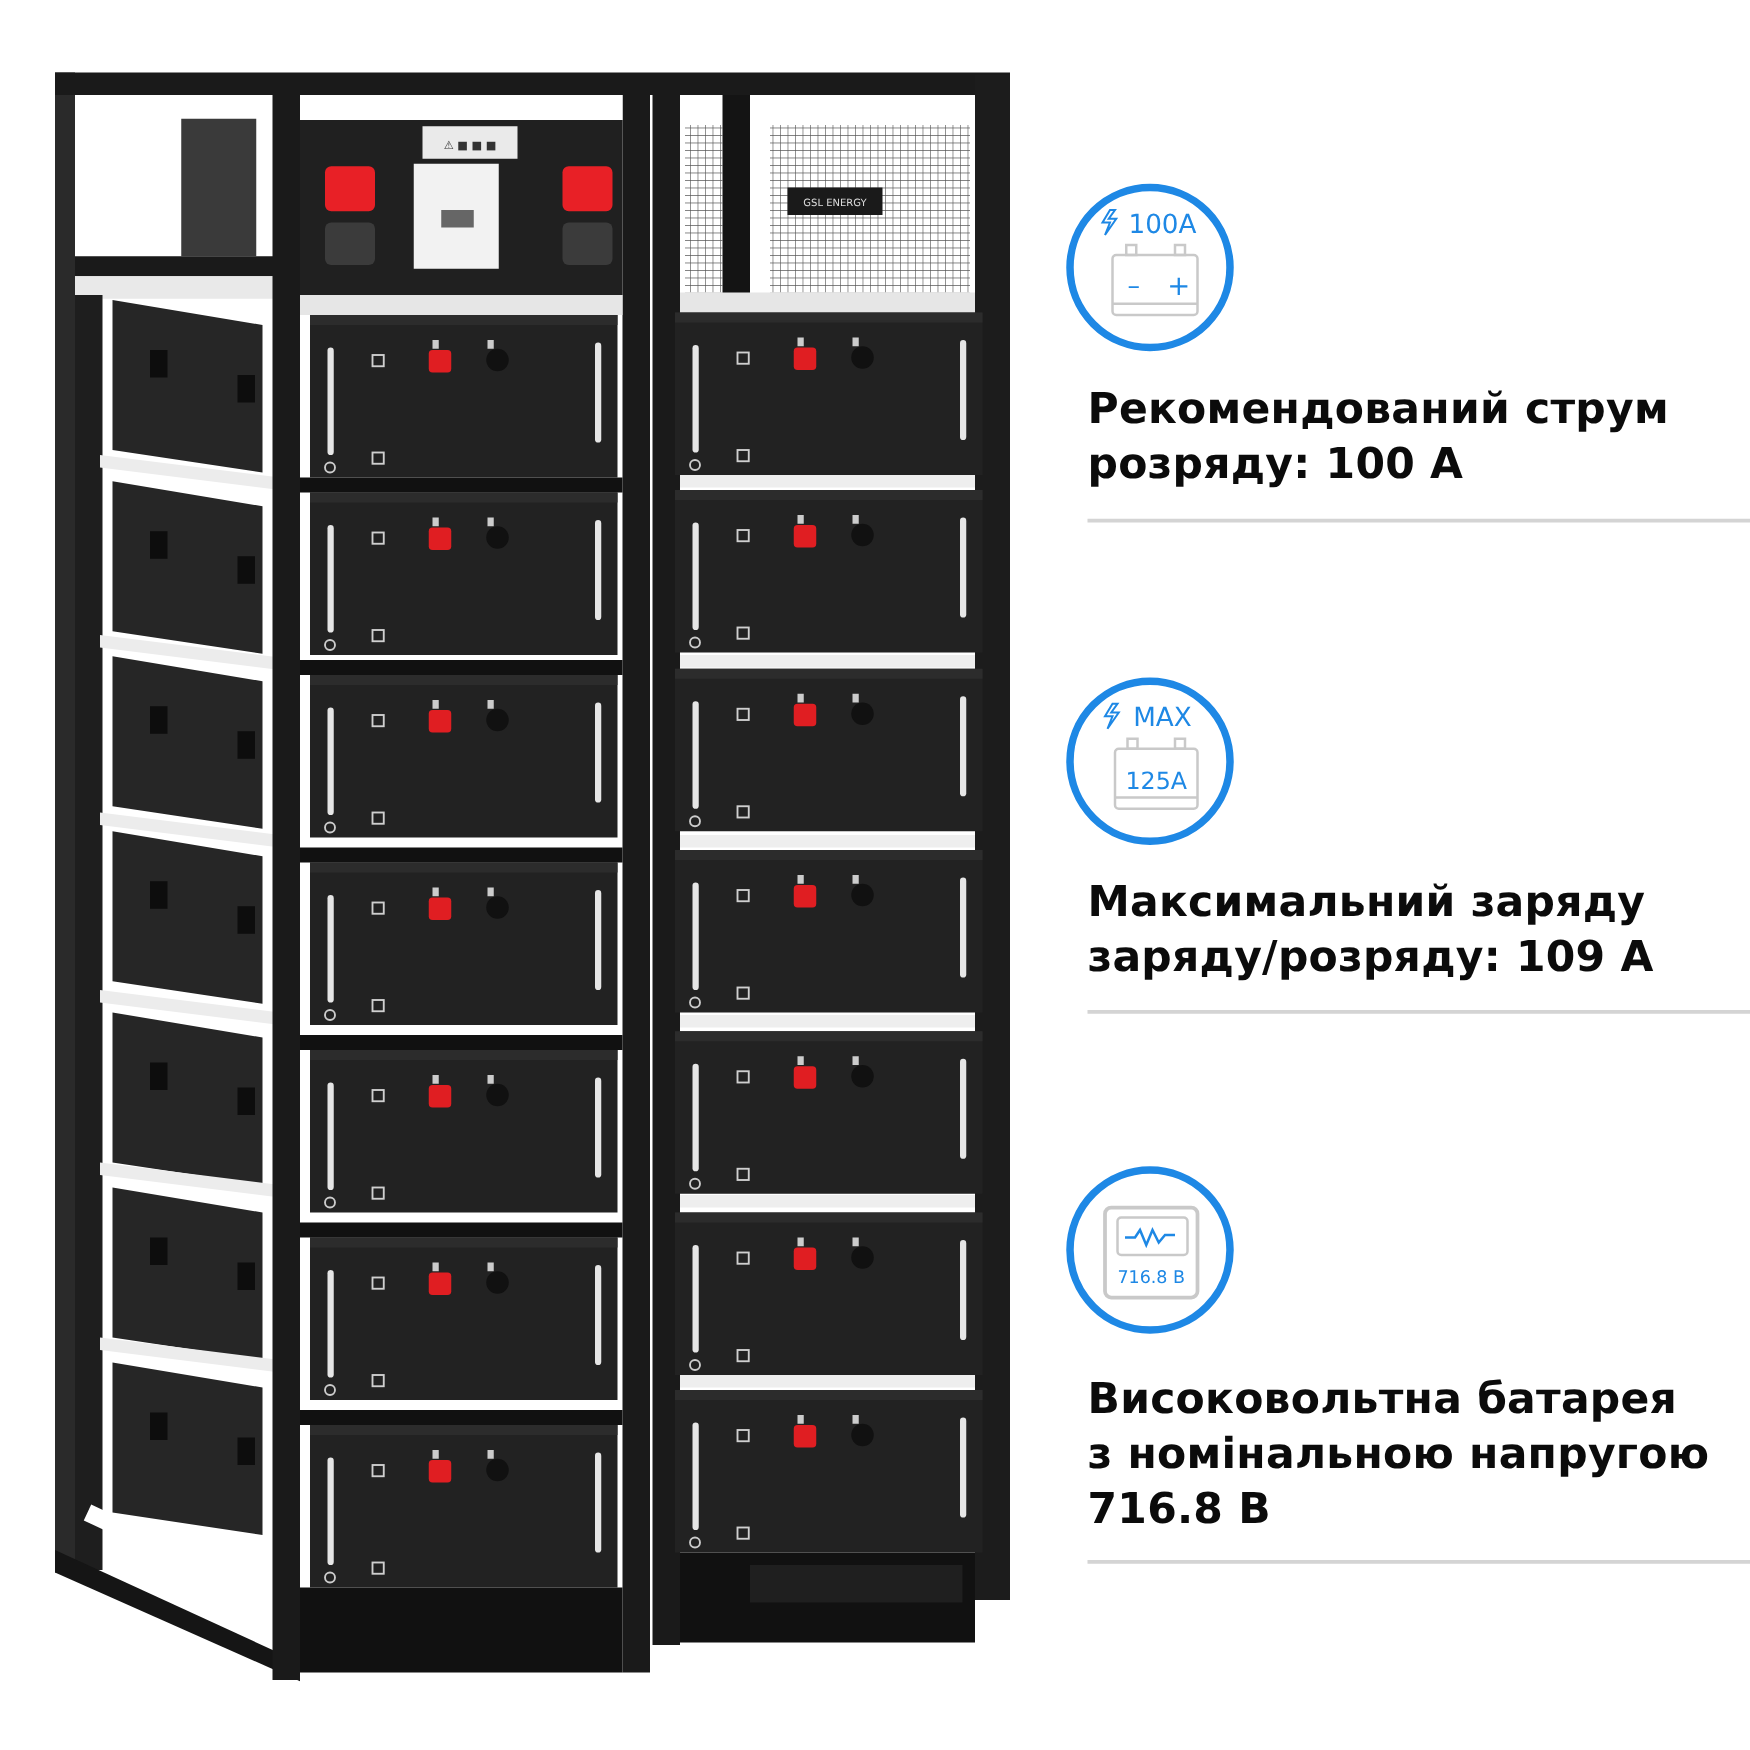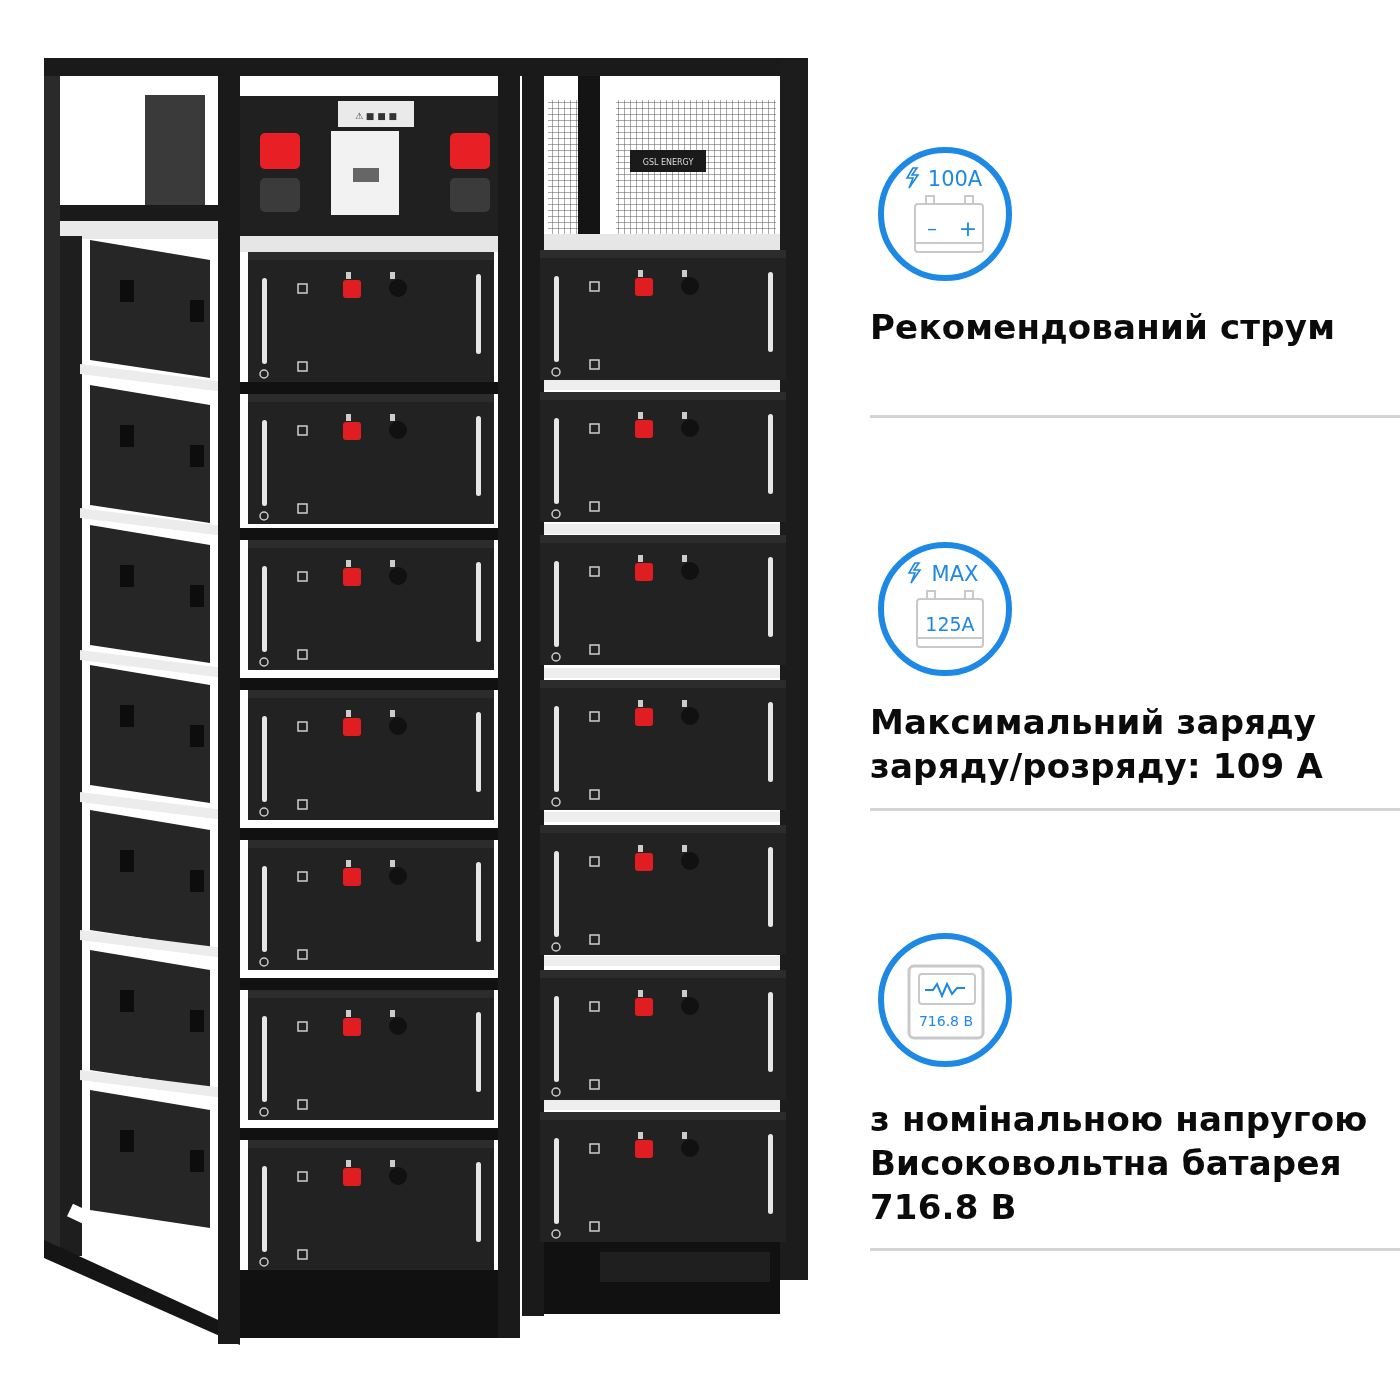--- a/index.html
+++ b/index.html
@@ -1,18 +1,18 @@
 <!DOCTYPE html>
 <html><head>
 <meta charset="utf-8">
 <style>
   html,body{margin:0;padding:0;background:#fff;}
   body{width:1400px;height:1400px;position:relative;overflow:hidden;font-family:"DejaVu Sans","Liberation Sans",sans-serif;}
   .product{position:absolute;left:0;top:0;width:840px;height:1400px;}
-  .icon-circle{position:absolute;left:877px;width:136px;height:136px;}
+  .icon-circle{position:absolute;left:852px;width:136px;height:136px;}
   .feat-text{position:absolute;left:870px;font-weight:bold;font-size:34px;line-height:44px;color:#0b0b0b;letter-spacing:0.2px;white-space:nowrap;}
   .divider{position:absolute;left:870px;width:530px;height:3px;background:#d4d4d4;}
 </style>
 </head>
 <body>
 
 <div class="product">
 <svg width="840" height="1400" viewBox="0 0 840 1400" xmlns="http://www.w3.org/2000/svg">
   <defs>
     <pattern id="mesh" width="6" height="6" patternUnits="userSpaceOnUse">
@@ -179,20 +179,21 @@
     <rect x="38" y="58" width="68" height="48" rx="3" fill="none" stroke="#c9c9c9" stroke-width="2"></rect>
     <line x1="38" y1="97" x2="106" y2="97" stroke="#c9c9c9" stroke-width="2"></line>
     <rect x="49" y="50" width="8" height="8" fill="none" stroke="#c9c9c9" stroke-width="2"></rect>
     <rect x="88" y="50" width="8" height="8" fill="none" stroke="#c9c9c9" stroke-width="2"></rect>
     <text x="55" y="89" font-size="20" fill="#1e88e5" text-anchor="middle" font-family="DejaVu Sans,sans-serif">–</text>
     <text x="91" y="90" font-size="22" fill="#1e88e5" text-anchor="middle" font-family="DejaVu Sans,sans-serif">+</text>
   </svg>
 </div>
 <div class="feat-text" style="top:305px;">
   <div>Рекомендований струм</div>
+  <div>розряду: 100 А</div>
 </div>
 <div class="divider" style="top:415px;"></div>
 
 <div class="icon-circle" style="top:541px;text-align:right;">
   <svg width="136" height="136" viewBox="0 0 136 136">
     <circle cx="68" cy="68" r="64" fill="#fff" stroke="#1e88e5" stroke-width="6"></circle>
     <path d="M38 22 l-6 10 h6 l-4 10 l9 -13 h-6 l5 -7z" fill="none" stroke="#1e88e5" stroke-width="1.6"></path>
     <text x="78" y="40" font-size="21" fill="#1e88e5" text-anchor="middle" font-family="DejaVu Sans,sans-serif">MAX</text>
     <rect x="40" y="58" width="66" height="48" rx="3" fill="none" stroke="#c9c9c9" stroke-width="2"></rect>
     <line x1="40" y1="97" x2="106" y2="97" stroke="#c9c9c9" stroke-width="2"></line>
@@ -210,17 +211,17 @@
 <div class="icon-circle" style="top:932px;">
   <svg width="136" height="136" viewBox="0 0 136 136">
     <circle cx="68" cy="68" r="64" fill="#fff" stroke="#1e88e5" stroke-width="6"></circle>
     <rect x="32" y="34" width="74" height="72" rx="5" fill="none" stroke="#c9c9c9" stroke-width="3"></rect>
     <rect x="42" y="42" width="56" height="30" rx="3" fill="none" stroke="#c9c9c9" stroke-width="2"></rect>
     <path d="M48 58 h8 l4 -6 l5 12 l5 -12 l5 10 l5 -6 h8" fill="none" stroke="#1e88e5" stroke-width="2"></path>
     <text x="69" y="94" font-size="14" fill="#1e88e5" text-anchor="middle" font-family="DejaVu Sans,sans-serif">716.8 В</text>
   </svg>
 </div>
 <div class="feat-text" style="top:1097px;">
+  <div>Високовольтна батарея</div>
   <div>з номінальною напругою</div>
-  <div>Високовольтна батарея</div>
   <div>716.8 В</div>
 </div>
 <div class="divider" style="top:1248px;"></div>
 
 </body></html>

